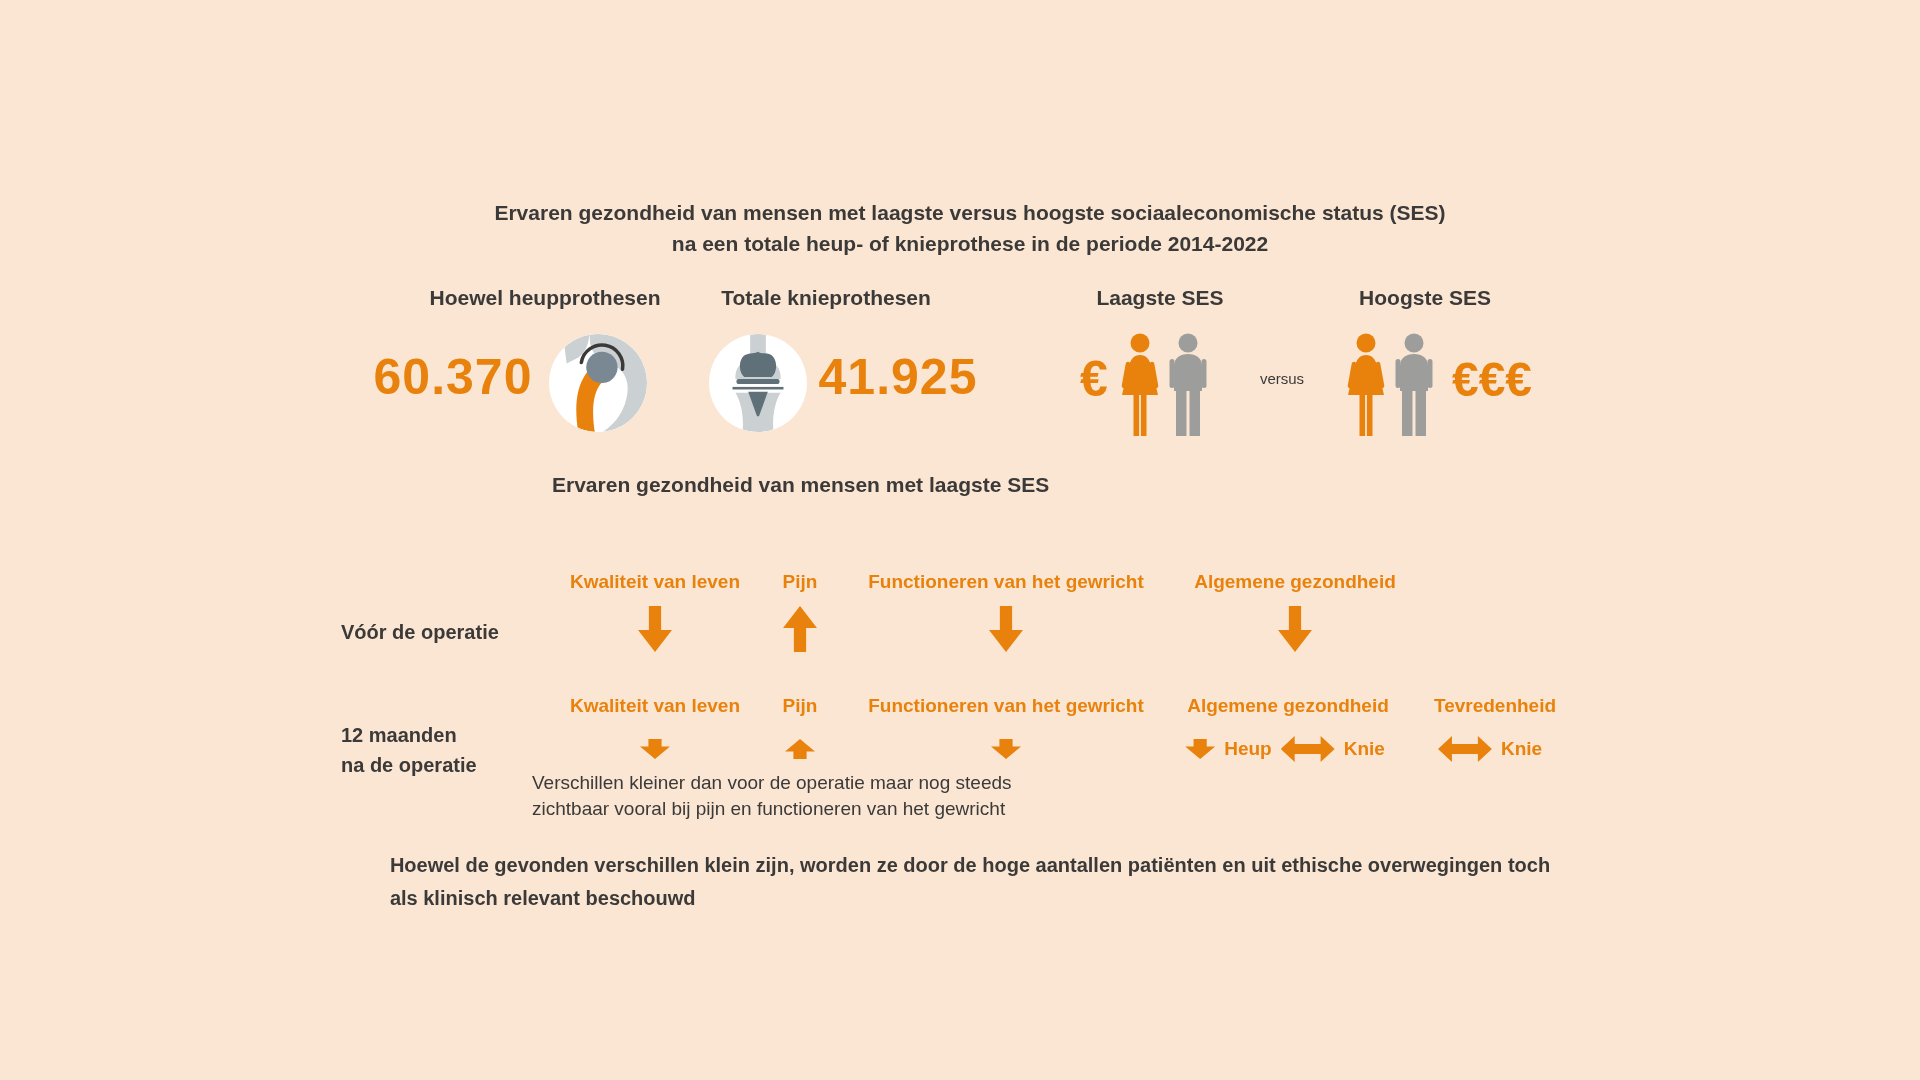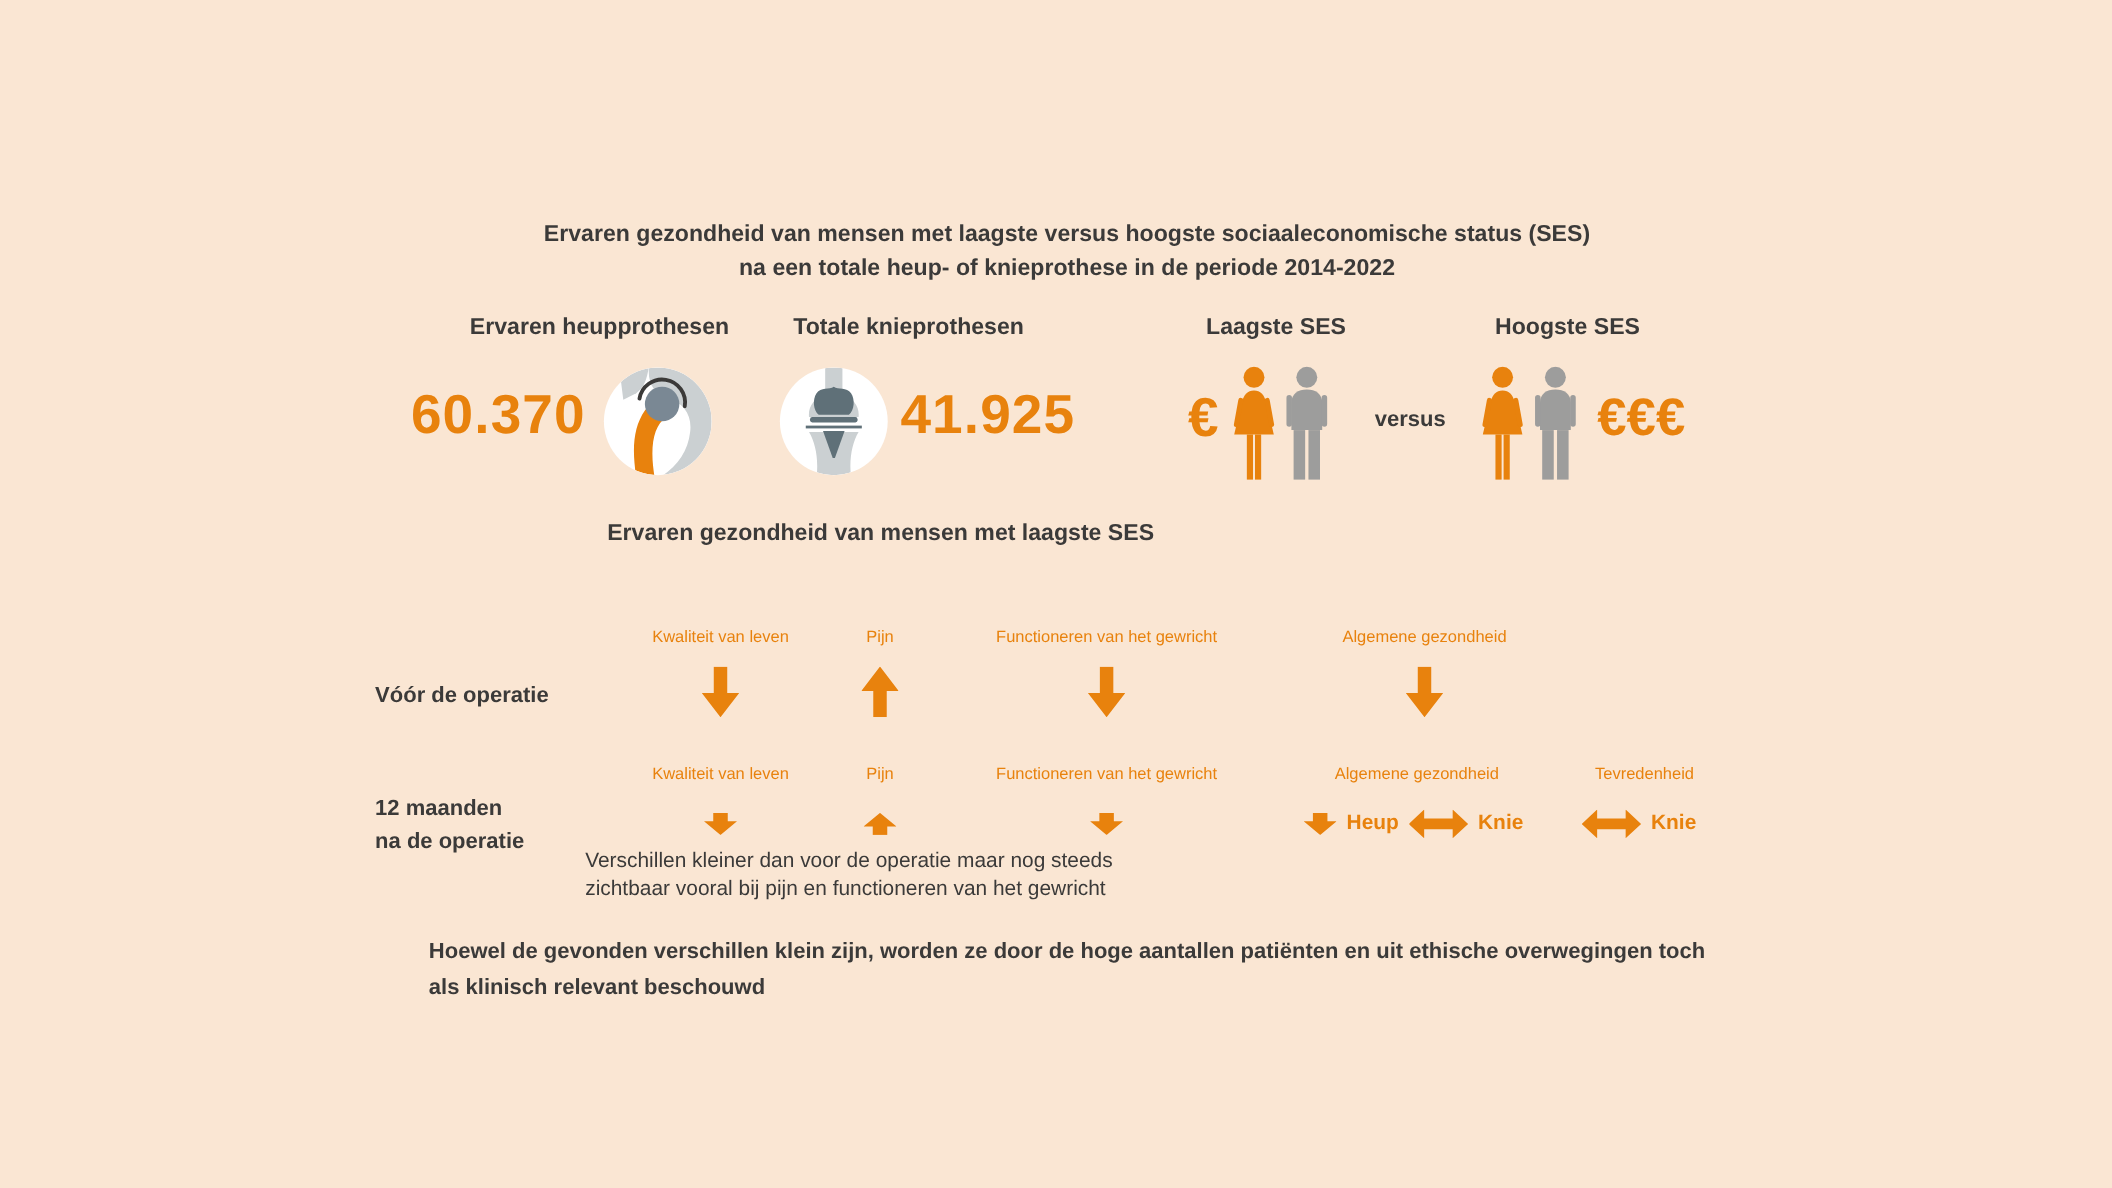--- a/index.html
+++ b/index.html
@@ -18,23 +18,23 @@
     position:relative;overflow:hidden;
   }
   .abs{position:absolute;}
   .ctr{transform:translateX(-50%);white-space:nowrap;}
   .title-block{top:197px;left:970px;text-align:center;font-size:21px;font-weight:bold;line-height:31px;}
   .col-header{top:286px;font-size:21px;font-weight:bold;}
   .big-number{top:352px;font-size:50px;font-weight:bold;color:var(--orange);line-height:1;letter-spacing:1px;}
   .icon-circle{width:98px;height:98px;border-radius:50%;background:#fff;overflow:hidden;top:334px;}
   .icon-circle svg{display:block;width:100%;height:100%;}
   .euro{font-size:50px;font-weight:bold;color:var(--orange);line-height:1;}
-  .versus{top:370px;font-size:20px;font-weight:bold;}
+  .versus{top:370px;font-size:15px;font-weight:normal;}
   .section-heading{top:473px;left:552px;font-size:21px;font-weight:bold;white-space:nowrap;}
-  .col-label{font-size:15px;font-weight:normal;color:var(--orange);}
+  .col-label{font-size:19px;font-weight:bold;color:var(--orange);}
   .row-label{left:341px;font-size:20px;font-weight:bold;line-height:30px;white-space:nowrap;}
   .arr{background:var(--orange);display:inline-block;flex:0 0 auto;}
   .arr-down-lg{width:34px;height:46px;clip-path:polygon(32% 0,68% 0,68% 52%,100% 52%,50% 100%,0 52%,32% 52%);}
   .arr-up-lg{width:34px;height:46px;clip-path:polygon(50% 0,100% 48%,68% 48%,68% 100%,32% 100%,32% 48%,0 48%);}
   .arr-down-sm{width:30px;height:20px;clip-path:polygon(28% 0,72% 0,72% 38%,100% 38%,50% 100%,0 38%,28% 38%);}
   .arr-up-sm{width:30px;height:20px;clip-path:polygon(50% 0,100% 62%,72% 62%,72% 100%,28% 100%,28% 62%,0 62%);}
   .arr-both{width:54px;height:26px;clip-path:polygon(0 50%,26% 0,26% 31%,74% 31%,74% 0,100% 50%,74% 100%,74% 69%,26% 69%,26% 100%);}
   .trend-group{display:flex;align-items:center;gap:9px;transform:translateX(-50%);}
   .trend-text{font-size:19px;font-weight:bold;color:var(--orange);white-space:nowrap;}
   .note{top:770px;left:532px;font-size:19px;line-height:26px;color:var(--ink);}
@@ -42,21 +42,21 @@
   .person{display:block;}
 </style>
 </head>
 <body>
 
 <div class="abs ctr title-block">
   <div>Ervaren gezondheid van mensen met laagste versus hoogste sociaaleconomische status (SES)</div>
   <div>na een totale heup- of knieprothese in de periode 2014-2022</div>
 </div>
 
-<div class="abs ctr col-header" style="left:545px;">Ervaren heupprothesen</div>
+<div class="abs ctr col-header" style="left:545px;">Hoewel heupprothesen</div>
 <div class="abs ctr col-header" style="left:826px;">Totale knieprothesen</div>
 <div class="abs ctr col-header" style="left:1160px;">Laagste SES</div>
 <div class="abs ctr col-header" style="left:1425px;">Hoogste SES</div>
 
 <div class="abs ctr big-number" style="left:453px;">60.370</div>
 <div class="abs icon-circle" style="left:549px;">
   <svg viewBox="0 0 100 100">
     <defs>
         <clipPath id="hipclip">
           <circle cx="50" cy="50" r="50"></circle>

